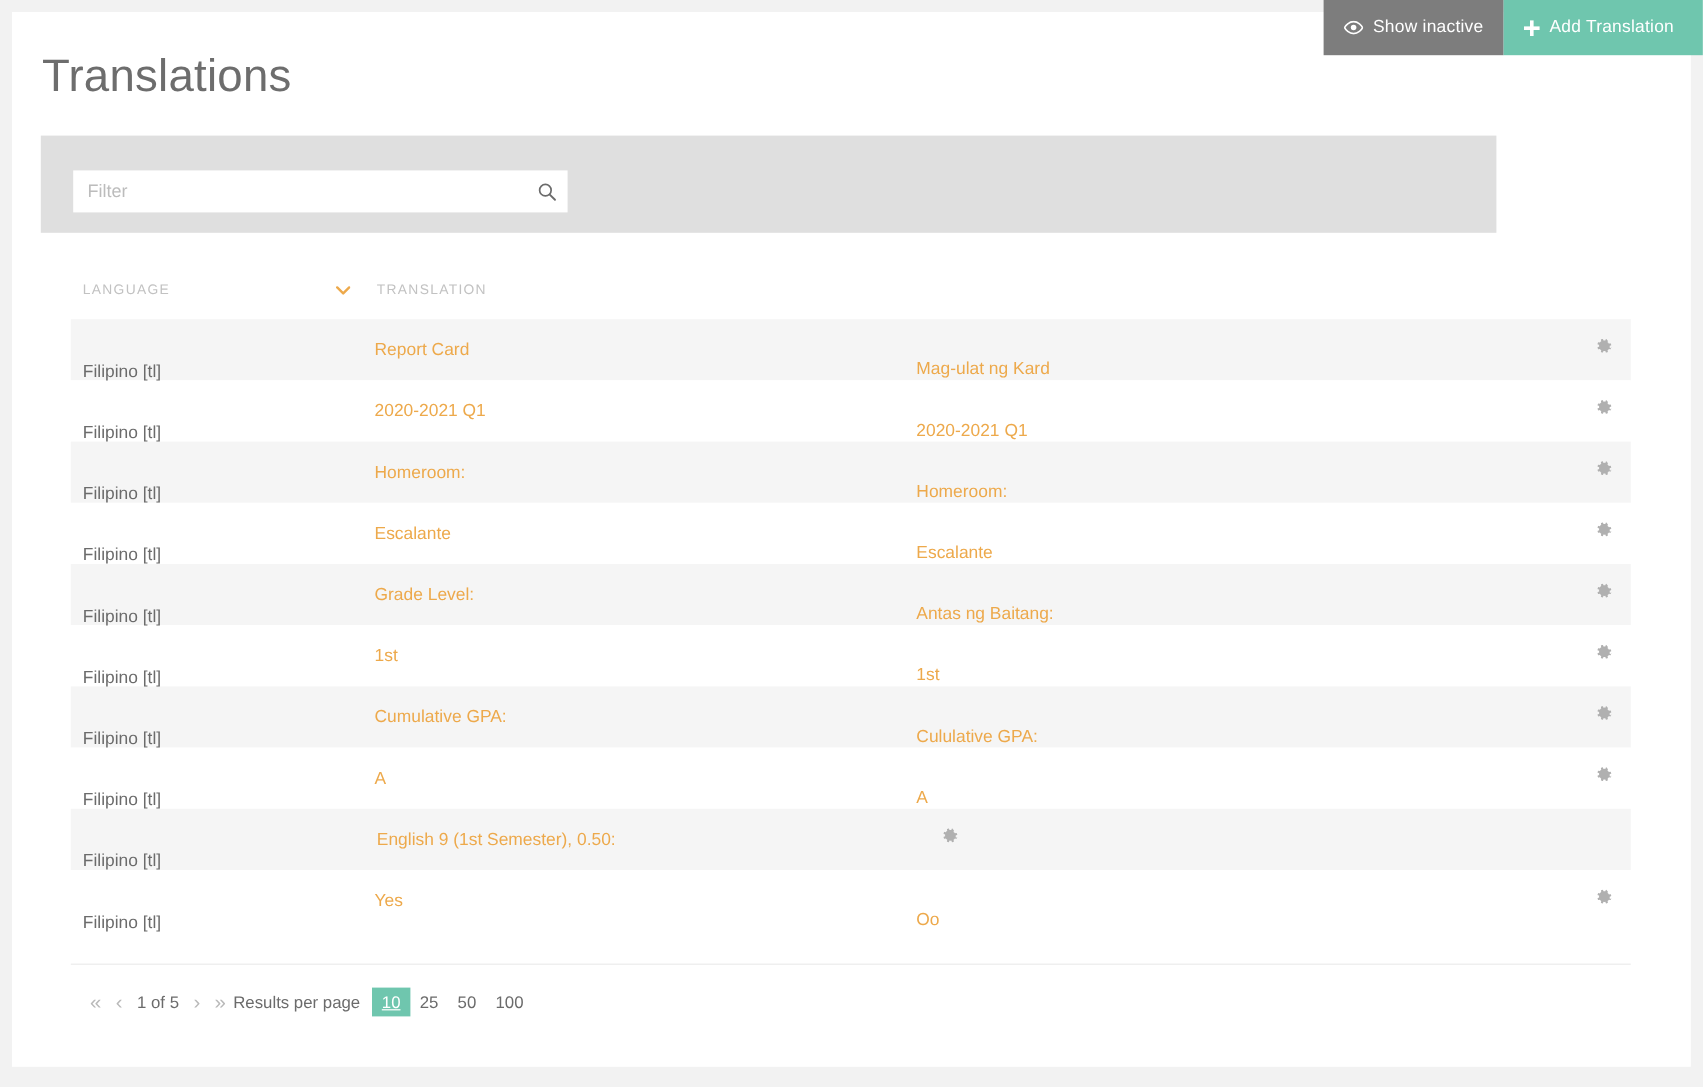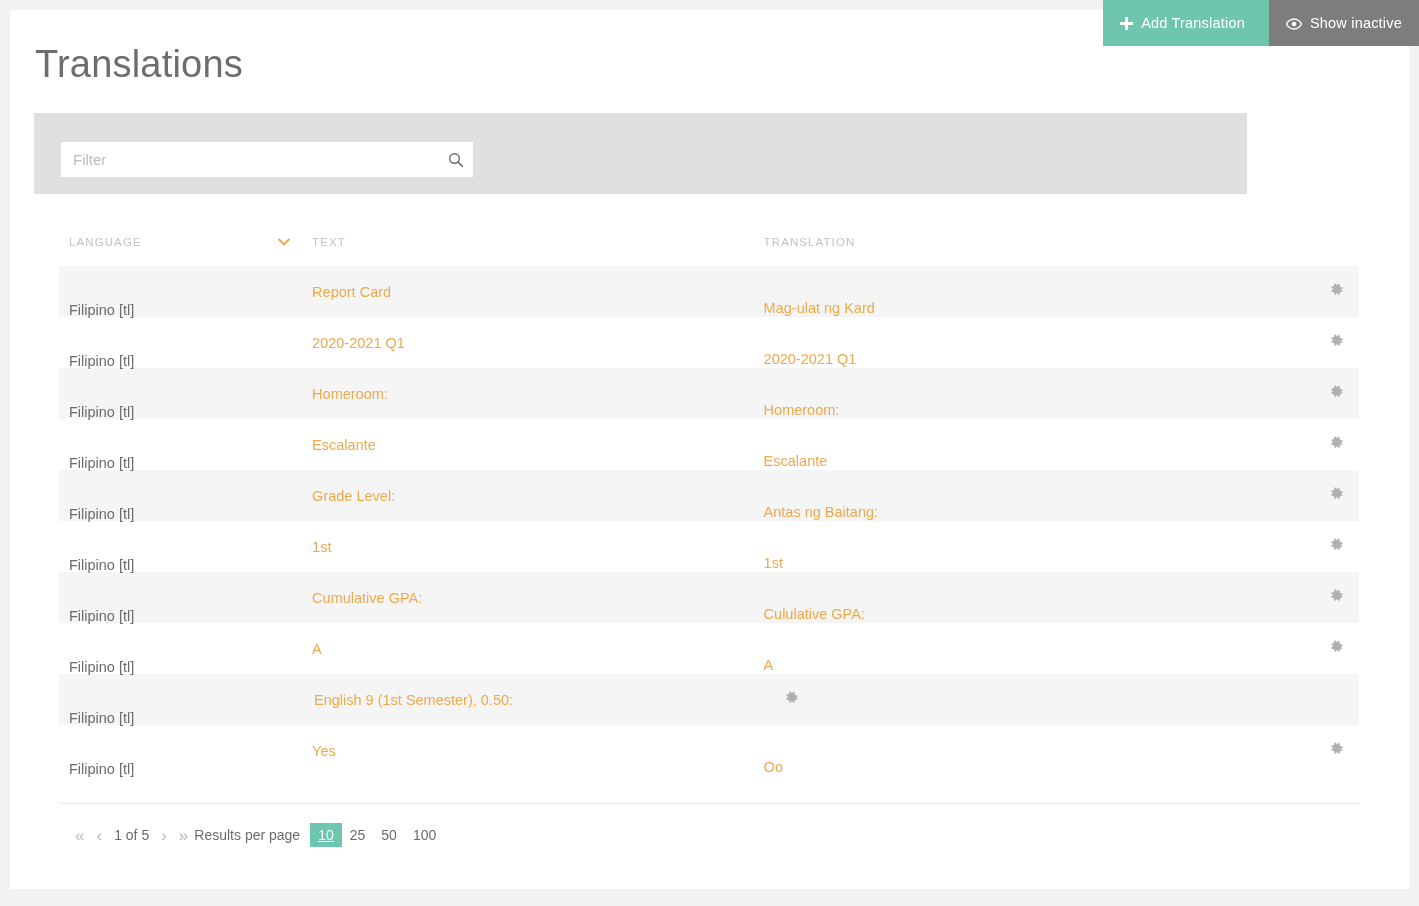--- a/index.html
+++ b/index.html
@@ -200,32 +200,32 @@
     cursor: pointer;
     min-width: 26px;
     text-align: center;
   }
   .rpp.active { background: #6fc6ae; color: #ffffff; text-decoration: underline; }
 </style>
 </head>
 <body>
 
 <div class="topbar">
-  <div class="btn btn-add">
-    <span class="icon-plus"></span>
-    <span>Add Translation</span>
-  </div>
   <div class="btn btn-inactive">
     <span class="icon-eye">
       <svg viewBox="0 0 16 12" width="16" height="12">
         <path d="M8 1C4.2 1 1.3 4.2 0.5 6c0.8 1.8 3.7 5 7.5 5s6.7-3.2 7.5-5C14.7 4.2 11.8 1 8 1z" fill="none" stroke="#ffffff" stroke-width="1.3"></path>
         <circle cx="8" cy="6" r="2.3" fill="#ffffff"></circle>
       </svg>
     </span>
     <span>Show inactive</span>
+  </div>
+  <div class="btn btn-add">
+    <span class="icon-plus"></span>
+    <span>Add Translation</span>
   </div>
 </div>
 
 <div class="card">
 
   <h1 class="page-title">Translations</h1>
 
   <div class="filter-bar">
     <div class="filter-input-wrap">
       <input class="filter-input" type="text" placeholder="Filter" style="">
@@ -241,23 +241,20 @@
   <div class="table">
 
     <div class="thead">
       <div class="th col-lang">
         <span>LANGUAGE</span>
         <span class="sort-caret">
           <svg viewBox="0 0 12 8" width="12" height="8">
             <path d="M1 1.5 L6 6.5 L11 1.5" fill="none" stroke="#eda94b" stroke-width="2" stroke-linecap="round" stroke-linejoin="round"></path>
           </svg>
         </span>
-      </div>
-      <div class="th col-text">
-        <span>TEXT</span>
       </div>
       <div class="th col-trans">
         <span>TRANSLATION</span>
       </div>
       <div class="th col-act"></div>
     </div>
 
     <div id="tbody">
         <div class="trow alt">
           <div class="cell-lang">Filipino [tl]</div>

